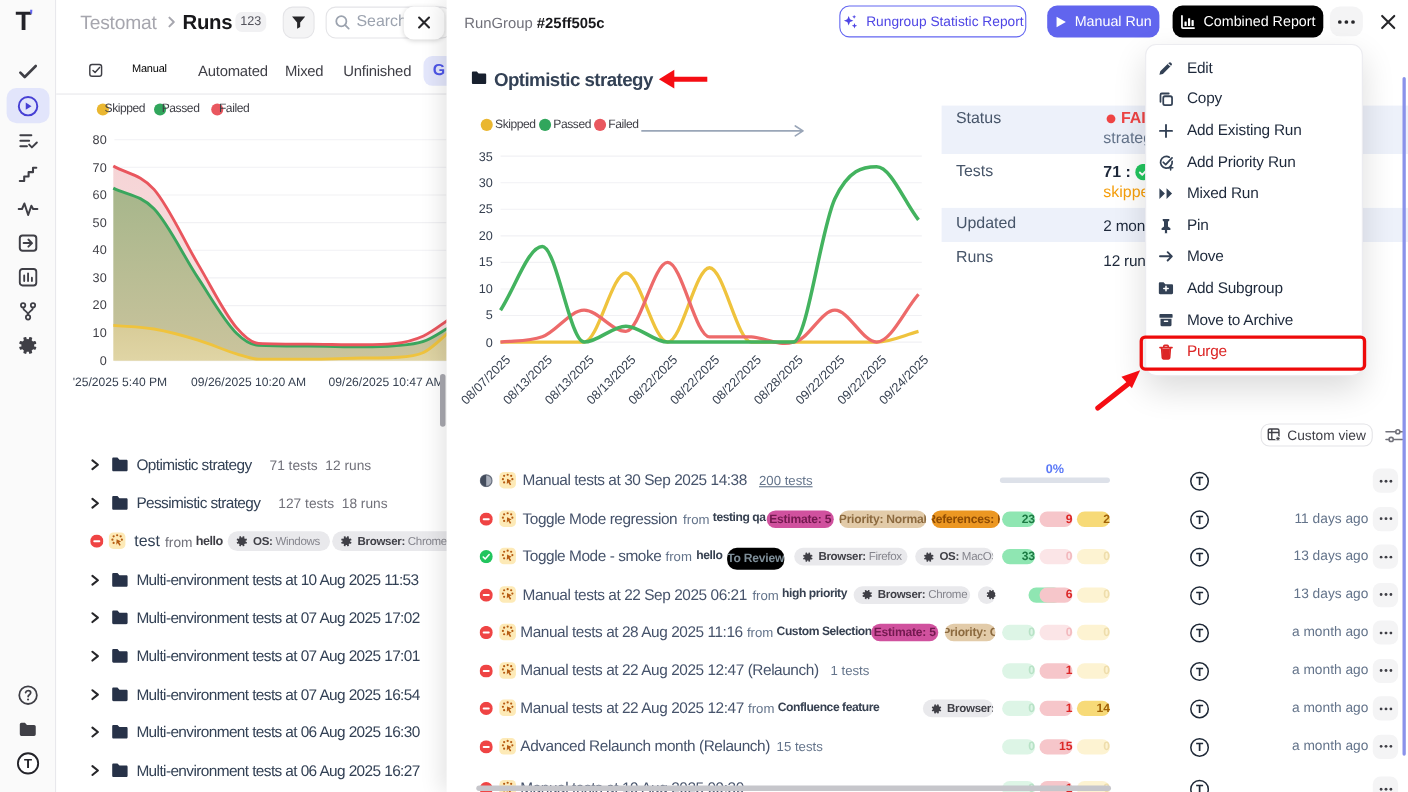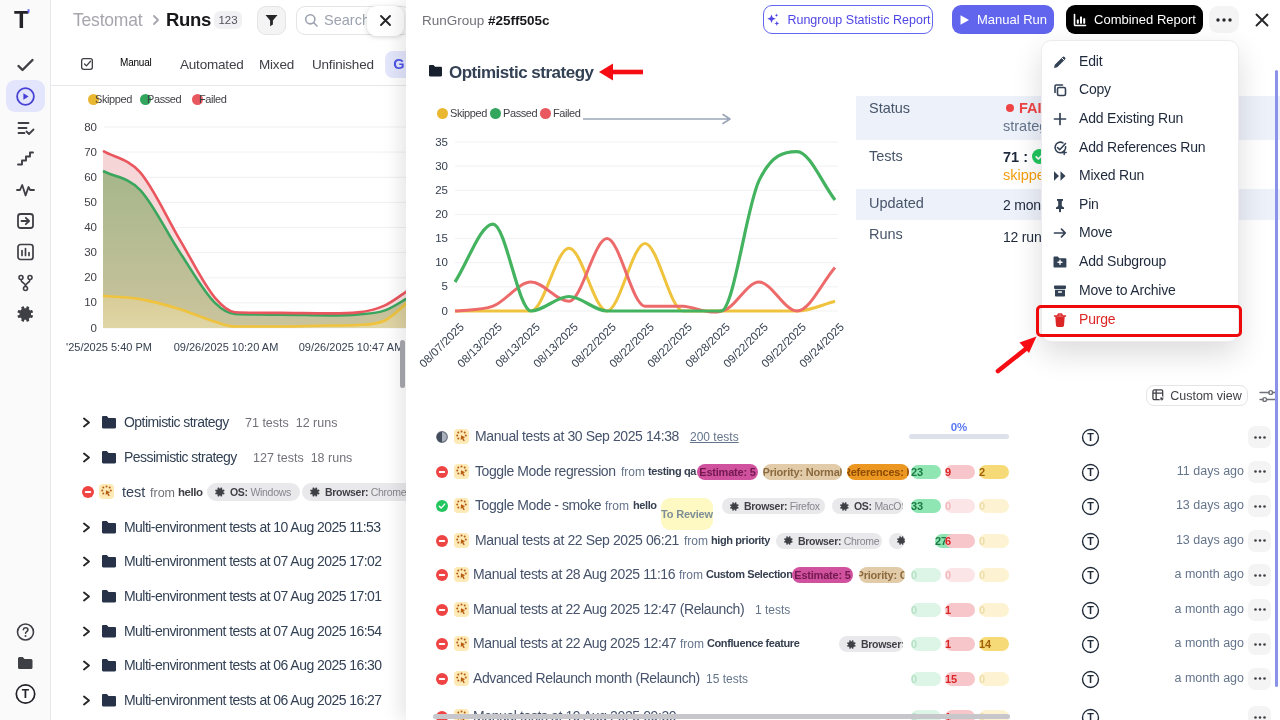--- a/index.html
+++ b/index.html
@@ -6,21 +6,21 @@
 .abs{position:absolute;}
 #stage{position:relative;width:1280px;height:720px;}
 
 #sidebar{left:0;top:0;width:51px;height:720px;background:#fafafa;border-right:1px solid #e8e8ec;}
 .sic{position:absolute;left:0;width:51px;display:flex;justify-content:center;color:#3f3f46;}
 
 #lpanel{left:51px;top:0;width:355px;height:720px;background:#fff;}
 
 #drawer{left:406px;top:0;width:874px;height:720px;background:#fff;box-shadow:-6px 0 18px rgba(0,0,0,0.10);padding-left:20px;}
 .pill{display:inline-flex;align-items:center;border-radius:999px;white-space:nowrap;}
-.cnt{position:absolute;width:30px;height:14px;border-radius:8px;font-size:11px;font-weight:bold;text-align:left;line-height:14px;}
+.cnt{position:absolute;width:30px;height:14px;border-radius:8px;font-size:11px;font-weight:bold;text-align:right;line-height:14px;}
 </style></head>
 <body>
 <div id="stage">
 <div class="abs" id="lpanel">
 <div class="abs" style="left:22px;top:10px;font-size:17.5px;font-weight:500;color:#a6a6ae;letter-spacing:-0.2px;">Testomat</div>
 <svg class="abs" style="left:99px;top:13px;" width="12" height="14" viewBox="0 0 12 14">
         <path d="M4 3l4 4-4 4" stroke="#a6a6ae" stroke-width="1.8" fill="none" stroke-linecap="round" stroke-linejoin="round"></path>
       </svg>
 <div class="abs" style="left:115px;top:9px;font-size:18.5px;font-weight:bold;color:#18181b;letter-spacing:-0.3px;">Runs</div>
 <div class="abs" style="left:163px;top:11px;width:28px;height:18px;background:#f1f1f3;border-radius:6px;font-size:11.5px;color:#52525b;text-align:center;line-height:18px;">123</div>
@@ -413,21 +413,21 @@
           <circle cx="10.7" cy="3.6" r="1"></circle>
           <circle cx="3.2" cy="6.6" r="1"></circle>
           <circle cx="11.8" cy="6.6" r="1"></circle>
           <circle cx="4.3" cy="9.6" r="1"></circle>
           <path d="M7 6.2l4.2 2-1.9.8 1.5 2.4-1.2.8-1.5-2.5-1.4 1.5z"></path>
         </g>
       </svg>
 <div class="abs" style="left:69px;top:497px;font-size:14px;color:#46536b;white-space:nowrap;letter-spacing:-0.4px;">Toggle Mode - smoke</div>
 <div class="abs" style="left:199px;top:499px;font-size:12px;color:#64748b;">from</div>
       <div class="abs" style="left:227px;top:499px;font-size:11px;font-weight:bold;color:#374151;white-space:nowrap;letter-spacing:-0.4px;">hello</div>
-<div class="abs" style="left:255px;top:498px;width:52px;height:32px;background:#fef9c3;color:#7e8e98;font-size:11px;font-weight:600;border-radius:9px;letter-spacing:-0.2px;display:flex;align-items:center;justify-content:center;white-space:nowrap;overflow:hidden;">To Review</div>
+<div class="abs" style="left:255px;top:498px;width:52px;height:20px;background:#000000;color:#7e8e98;font-size:11px;font-weight:600;border-radius:9px;letter-spacing:-0.2px;display:flex;align-items:center;justify-content:center;white-space:nowrap;overflow:hidden;">To Review</div>
 <div class="abs" style="left:316px;top:498px;width:103px;height:16px;background:#e9e9ec;border-radius:9px;display:flex;align-items:center;padding:0 8px 0 7px;font-size:10.5px;letter-spacing:-0.3px;overflow:hidden;box-sizing:border-box;white-space:nowrap;"><svg width="11" height="11" viewBox="0 0 24 24" style="margin-right:4px;flex:none;">
           <path fill="#3f3f46" d="M12 8.2A3.8 3.8 0 1 0 12 15.8 3.8 3.8 0 1 0 12 8.2zM20.4 13.5l-1.8-.4a6.7 6.7 0 0 0 0-2.2l1.8-.4a.8.8 0 0 0 .6-1l-.7-1.8a.8.8 0 0 0-1-.5l-1.8.6a6.8 6.8 0 0 0-1.6-1.5l.6-1.8a.8.8 0 0 0-.5-1l-1.8-.7a.8.8 0 0 0-1 .6l-.4 1.8a6.7 6.7 0 0 0-2.2 0l-.4-1.8a.8.8 0 0 0-1-.6l-1.8.7a.8.8 0 0 0-.5 1l.6 1.8A6.8 6.8 0 0 0 5.9 7.8l-1.8-.6a.8.8 0 0 0-1 .5l-.7 1.8a.8.8 0 0 0 .6 1l1.8.4a6.7 6.7 0 0 0 0 2.2l-1.8.4a.8.8 0 0 0-.6 1l.7 1.8a.8.8 0 0 0 1 .5l1.8-.6a6.8 6.8 0 0 0 1.6 1.5l-.6 1.8a.8.8 0 0 0 .5 1l1.8.7a.8.8 0 0 0 1-.6l.4-1.8a6.7 6.7 0 0 0 2.2 0l.4 1.8a.8.8 0 0 0 1 .6l1.8-.7a.8.8 0 0 0 .5-1l-.6-1.8a6.8 6.8 0 0 0 1.6-1.5l1.8.6a.8.8 0 0 0 1-.5l.7-1.8a.8.8 0 0 0-.6-1z"></path>
         </svg><b style="color:#3f3f46;">Browser:</b>&nbsp;<span style="color:#85858d;">Firefox</span></div>
 <div class="abs" style="left:426px;top:498px;width:71px;height:16px;background:#e9e9ec;border-radius:9px;display:flex;align-items:center;padding:0 8px 0 7px;font-size:10.5px;letter-spacing:-0.3px;overflow:hidden;box-sizing:border-box;white-space:nowrap;"><svg width="11" height="11" viewBox="0 0 24 24" style="margin-right:4px;flex:none;">
           <path fill="#3f3f46" d="M12 8.2A3.8 3.8 0 1 0 12 15.8 3.8 3.8 0 1 0 12 8.2zM20.4 13.5l-1.8-.4a6.7 6.7 0 0 0 0-2.2l1.8-.4a.8.8 0 0 0 .6-1l-.7-1.8a.8.8 0 0 0-1-.5l-1.8.6a6.8 6.8 0 0 0-1.6-1.5l.6-1.8a.8.8 0 0 0-.5-1l-1.8-.7a.8.8 0 0 0-1 .6l-.4 1.8a6.7 6.7 0 0 0-2.2 0l-.4-1.8a.8.8 0 0 0-1-.6l-1.8.7a.8.8 0 0 0-.5 1l.6 1.8A6.8 6.8 0 0 0 5.9 7.8l-1.8-.6a.8.8 0 0 0-1 .5l-.7 1.8a.8.8 0 0 0 .6 1l1.8.4a6.7 6.7 0 0 0 0 2.2l-1.8.4a.8.8 0 0 0-.6 1l.7 1.8a.8.8 0 0 0 1 .5l1.8-.6a6.8 6.8 0 0 0 1.6 1.5l-.6 1.8a.8.8 0 0 0 .5 1l1.8.7a.8.8 0 0 0 1-.6l.4-1.8a6.7 6.7 0 0 0 2.2 0l.4 1.8a.8.8 0 0 0 1 .6l1.8-.7a.8.8 0 0 0 .5-1l-.6-1.8a6.8 6.8 0 0 0 1.6-1.5l1.8.6a.8.8 0 0 0 1-.5l.7-1.8a.8.8 0 0 0-.6-1z"></path>
         </svg><b style="color:#3f3f46;">OS:</b>&nbsp;<span style="color:#85858d;">MacOS</span></div>
 <div class="abs cnt" style="left:505px;top:499px;background:#8fe6b2;color:#1c7a43;">33</div>
       <div class="abs cnt" style="left:539px;top:499px;background:#fbe5e7;color:#f2b8bd;">0</div>
       <div class="abs cnt" style="left:573px;top:499px;background:#fdf3d2;color:#eeddab;">0</div>
 <svg class="abs" style="left:675px;top:497px;" width="19" height="19" viewBox="0 0 22 22">
@@ -681,21 +681,21 @@
 <div class="abs" style="left:37px;top:40.2px;font-size:14px;color:#1e293b;letter-spacing:-0.2px;">Copy</div>
 <svg class="abs" style="left:10px;top:70.3px;" width="16" height="16" viewBox="0 0 16 16">
         <path d="M8 2.5v11M2.5 8h11" stroke="#334155" stroke-width="1.7" stroke-linecap="round"></path>
       </svg>
 <div class="abs" style="left:37px;top:69.3px;font-size:14px;color:#1e293b;letter-spacing:-0.2px;">Add Existing Run</div>
 <svg class="abs" style="left:10px;top:98.7px;" width="16" height="16" viewBox="0 0 16 16">
         <path d="M13.6 6.8a5.3 5.3 0 1 1-2.6-3.9" stroke="#334155" stroke-width="1.6" fill="none" stroke-linecap="round"></path>
         <path d="M5.5 7.5l2.2 2.2L13.5 3.5" stroke="#334155" stroke-width="1.6" fill="none" stroke-linecap="round" stroke-linejoin="round"></path>
         <path d="M12.2 10.5v4M10.2 12.5h4" stroke="#334155" stroke-width="1.4" stroke-linecap="round"></path>
       </svg>
-<div class="abs" style="left:37px;top:97.7px;font-size:14px;color:#1e293b;letter-spacing:-0.2px;">Add References Run</div>
+<div class="abs" style="left:37px;top:97.7px;font-size:14px;color:#1e293b;letter-spacing:-0.2px;">Add Priority Run</div>
 <svg class="abs" style="left:10px;top:127.19999999999999px;" width="16" height="16" viewBox="0 0 16 16">
         <path d="M2 3.2l5 4.8-5 4.8zM8.5 3.2l5 4.8-5 4.8z" fill="#334155"></path>
       </svg>
 <div class="abs" style="left:37px;top:126.19999999999999px;font-size:14px;color:#1e293b;letter-spacing:-0.2px;">Mixed Run</div>
 <svg class="abs" style="left:10px;top:155.6px;" width="16" height="16" viewBox="0 0 16 16">
         <path d="M5 2h6v1.5l-1.2 1V9l2.2 1.5v1.5H9v3.5l-1-.8-1 .8V12H4v-1.5L6.2 9V4.5L5 3.5z" fill="#334155"></path>
       </svg>
 <div class="abs" style="left:37px;top:154.6px;font-size:14px;color:#1e293b;letter-spacing:-0.2px;">Pin</div>
 <svg class="abs" style="left:10px;top:184.4px;" width="16" height="16" viewBox="0 0 16 16">
         <path d="M2.5 8h10.5M9.5 4.2L13.3 8l-3.8 3.8" stroke="#334155" stroke-width="1.7" fill="none" stroke-linecap="round" stroke-linejoin="round"></path>

